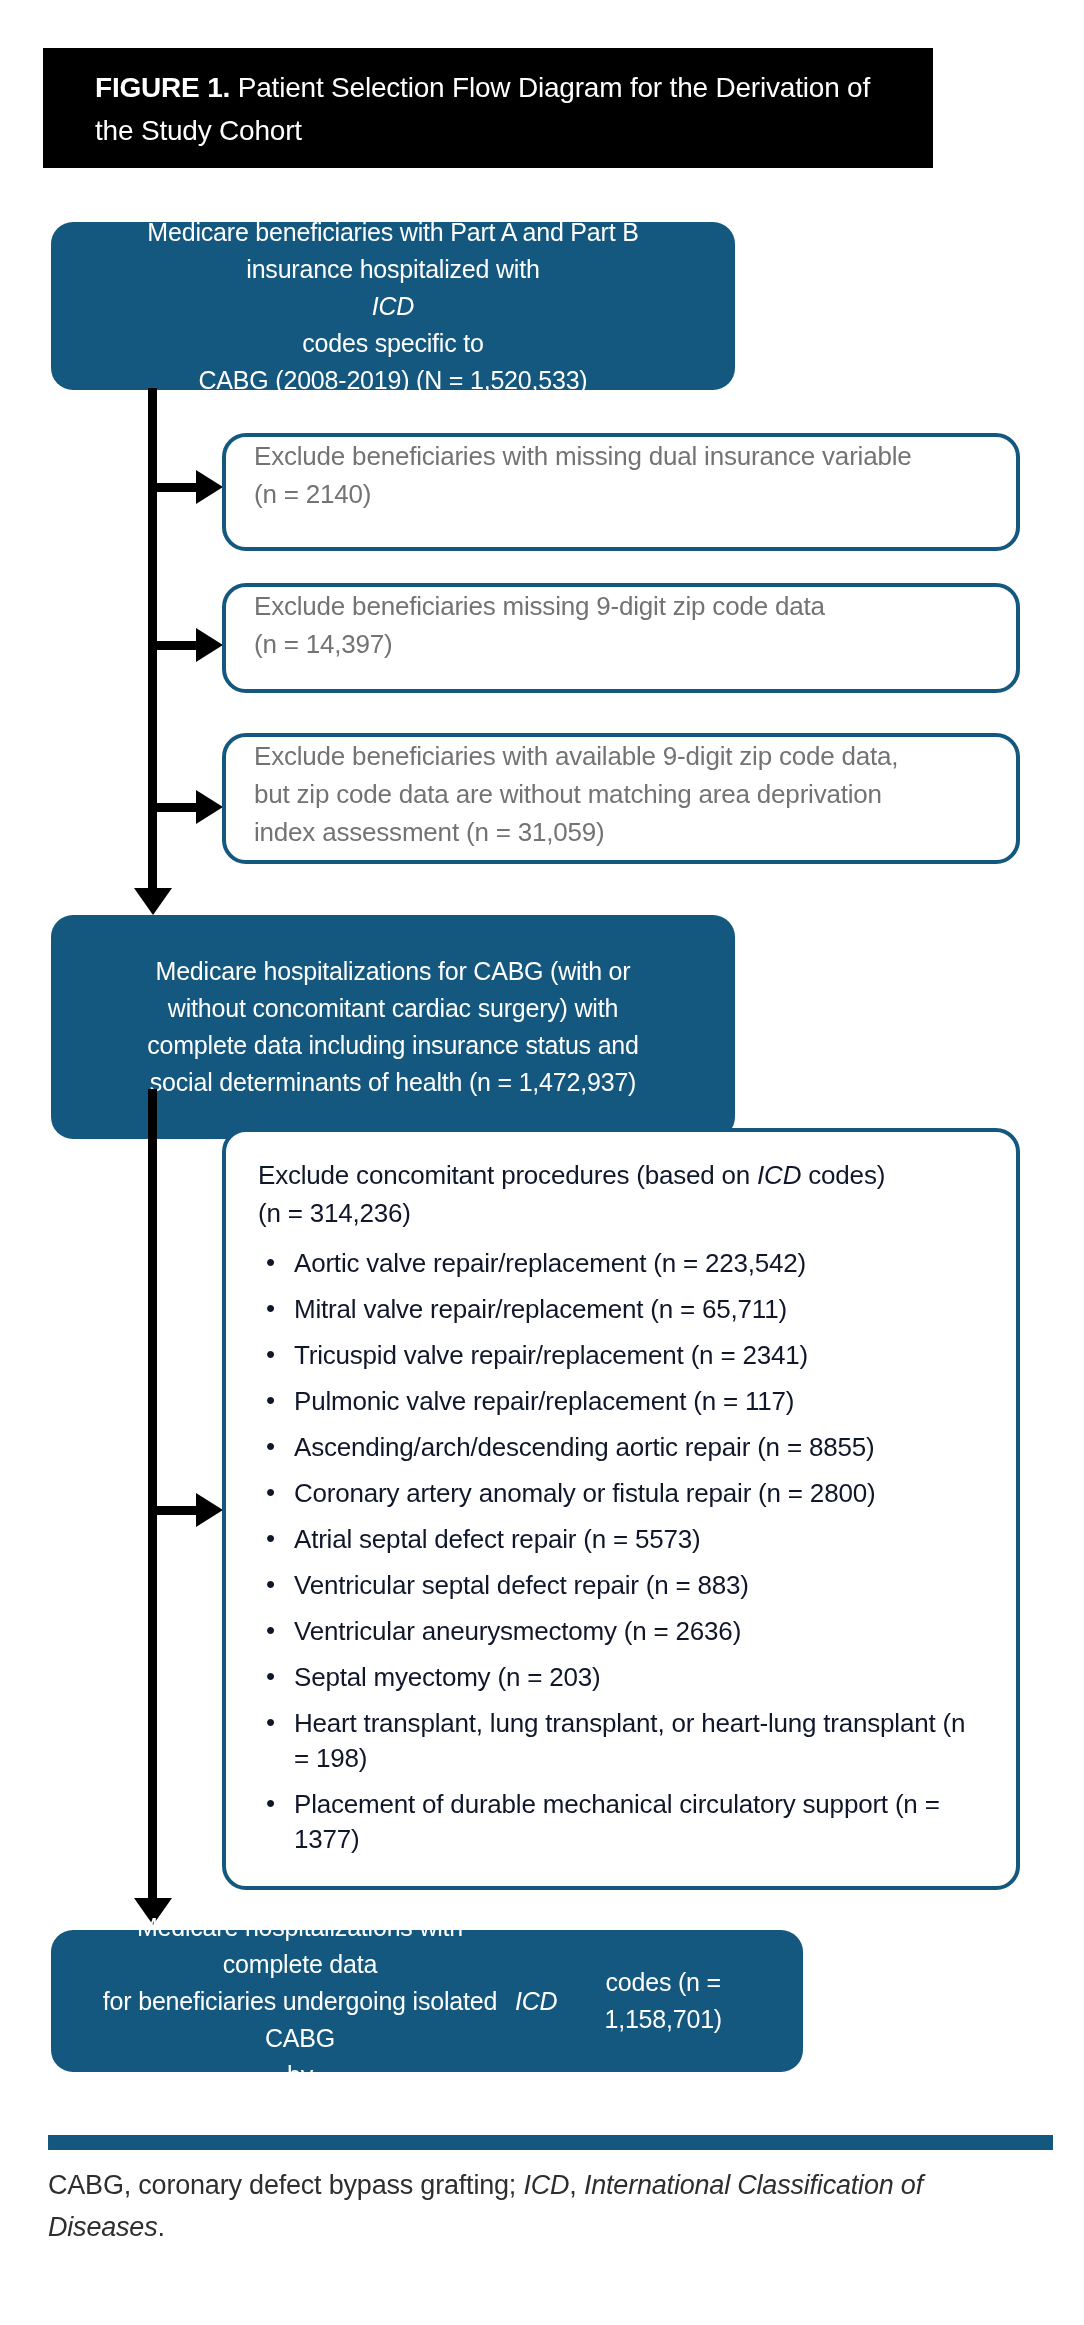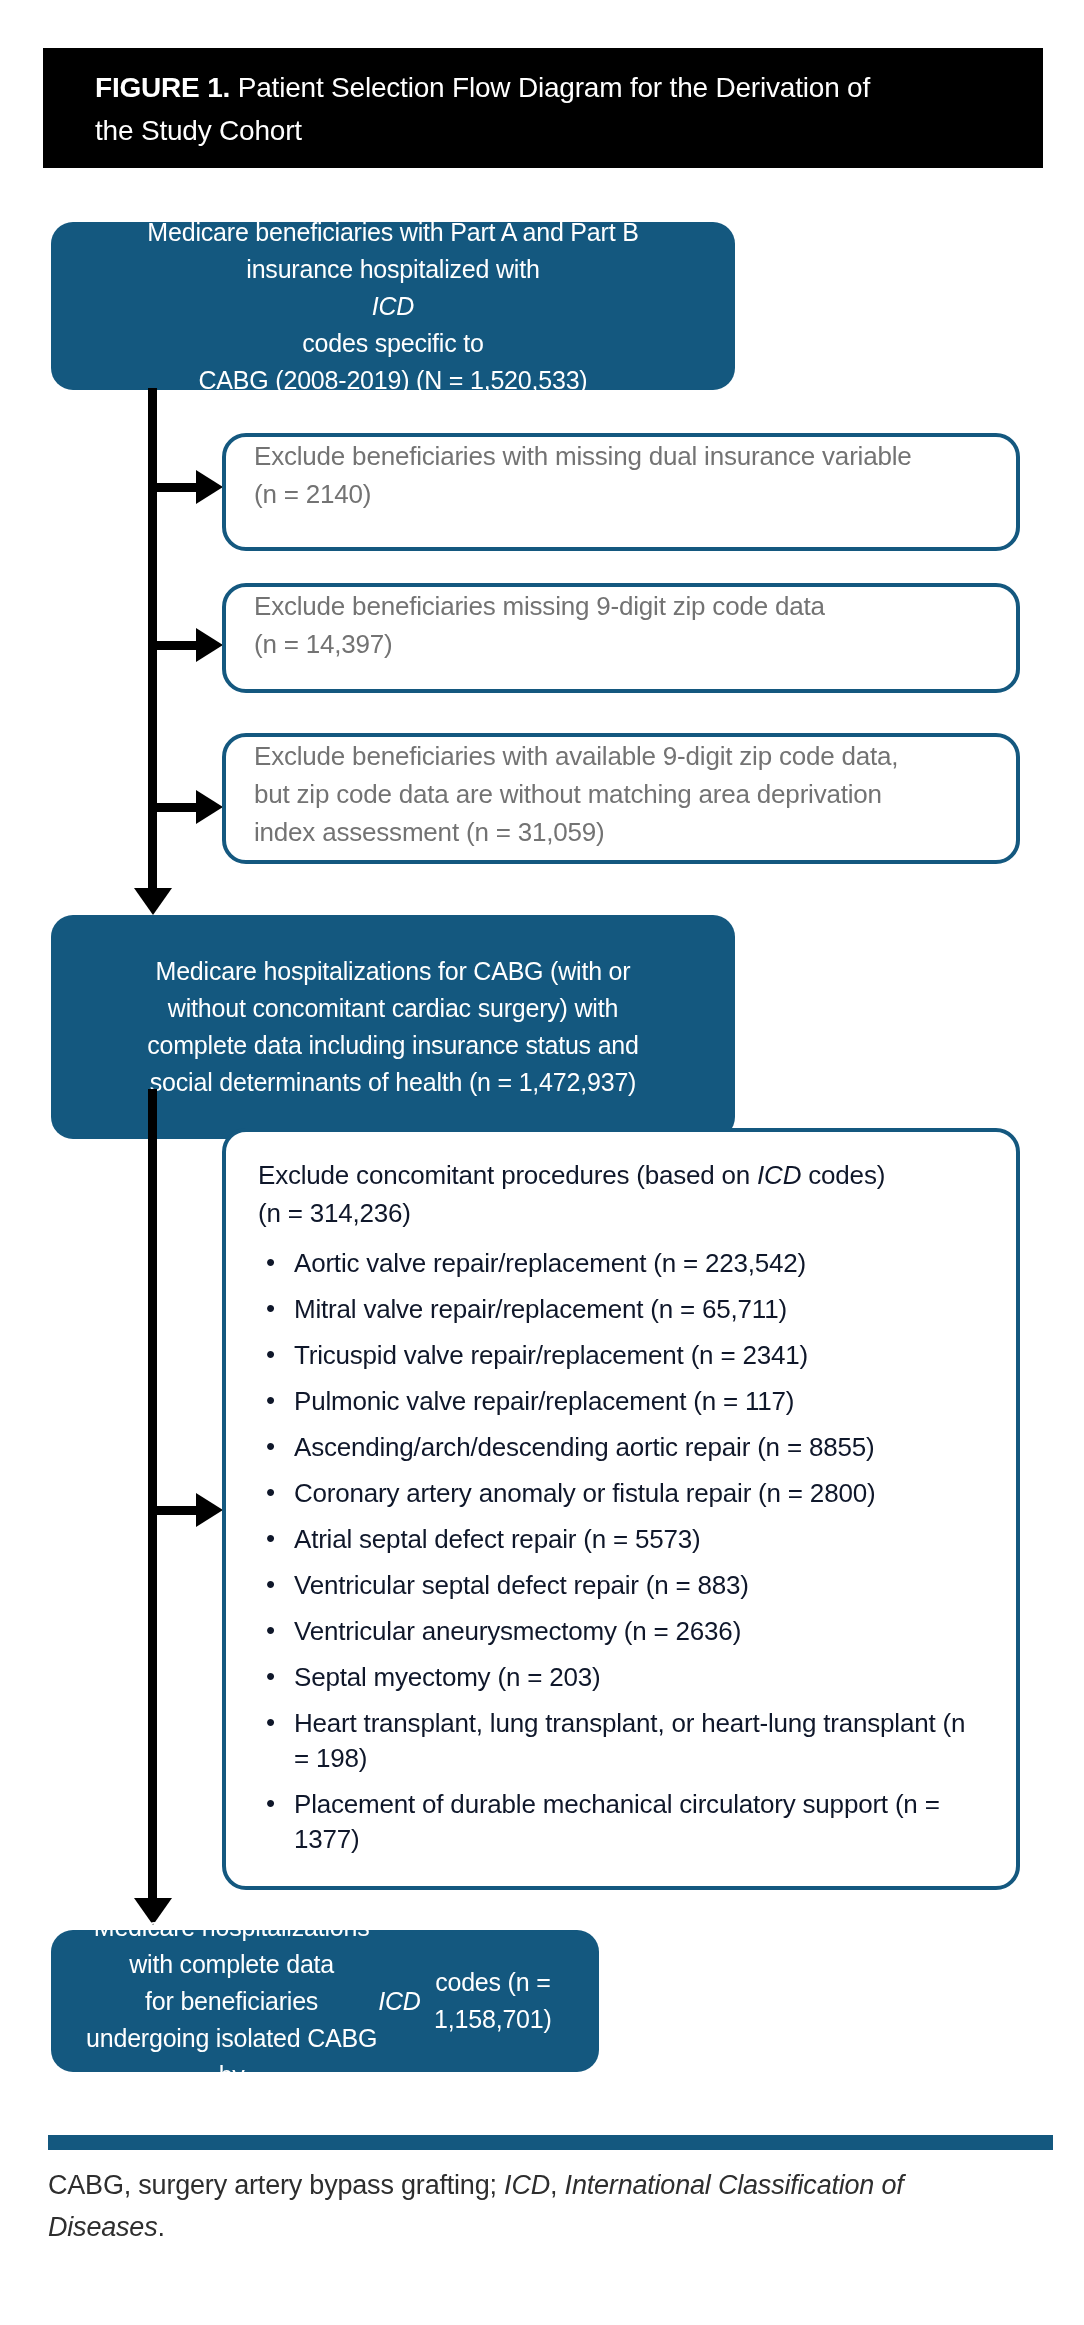--- a/index.html
+++ b/index.html
@@ -8,31 +8,31 @@
   }
   *{margin:0;padding:0;box-sizing:border-box;}
   html,body{background:#ffffff;}
   body{font-family:"Liberation Sans","DejaVu Sans",sans-serif;letter-spacing:-0.2px;}
   .page{position:relative;width:1084px;height:2325px;background:#ffffff;overflow:hidden;}
 
   .i{font-style:italic;}
   .b{font-weight:700;}
 
   
-  .title-bar{position:absolute;left:43px;top:48px;width:1000px;height:120px;
+  .title-bar{position:absolute;left:43px;top:48px;width:890px;height:120px;
     background:var(--header-bg);color:#ffffff;}
   .title-text{padding:18px 40px 0 52px;font-size:28px;line-height:43px;white-space:pre-line;}
 
   
   .bluebox{position:absolute;background:var(--accent);color:#ffffff;border-radius:22px;
     display:flex;align-items:center;justify-content:center;text-align:center;
     font-size:25px;line-height:37px;white-space:pre-line;padding:0 34px;}
   #startBox{left:51px;top:222px;width:684px;height:168px;flex-direction:column;}
   #midBox{left:51px;top:915px;width:684px;height:224px;}
-  #finalBox{left:51px;top:1930px;width:548px;height:142px;}
+  #finalBox{left:51px;top:1930px;width:752px;height:142px;}
 
   
   .exclbox{position:absolute;background:#ffffff;border:4px solid var(--accent);border-radius:24px;
     color:#737373;font-size:26px;line-height:38px;white-space:pre-line;
     display:flex;align-items:flex-start;padding:0 28px;}
   #exclA{left:222px;top:433px;width:798px;height:118px;}
   #exclB{left:222px;top:583px;width:798px;height:110px;}
   #exclC{left:222px;top:733px;width:798px;height:131px;}
 
   
@@ -141,16 +141,16 @@
       <li>Heart transplant, lung transplant, or heart-lung transplant (n = 198)</li>
       <li>Placement of durable mechanical circulatory support (n = 1377)</li>
     </ul>
   </div>
 
   <div class="bluebox" id="finalBox"><span>Medicare hospitalizations with complete data
 for beneficiaries undergoing isolated CABG
 by </span><span class="i">ICD</span><span> codes (n = 1,158,701)</span></div>
 
   <div class="rule"></div>
-  <div class="footnote"><span>CABG, surgery artery bypass grafting; </span><span class="i">ICD</span><span>, </span><span class="i">International Classification of
+  <div class="footnote"><span>CABG, coronary defect bypass grafting; </span><span class="i">ICD</span><span>, </span><span class="i">International Classification of
 Diseases</span><span>.</span></div>
 
 </div>
 
 </body></html>

